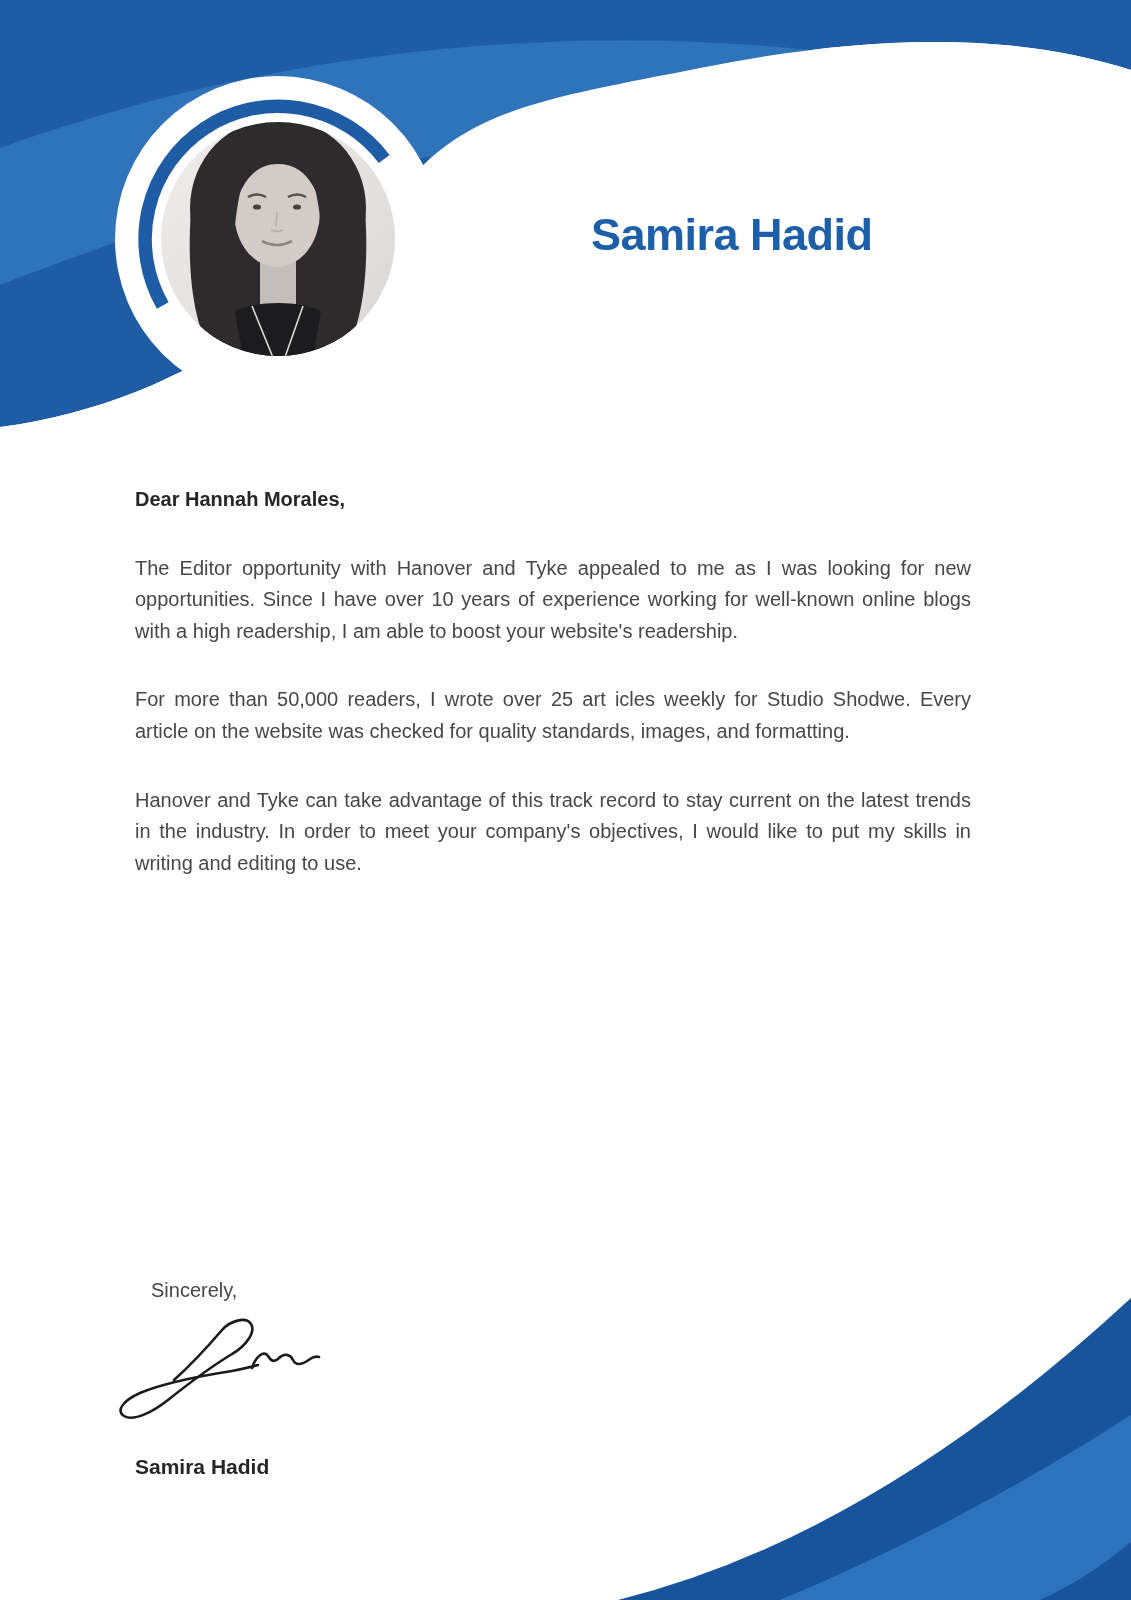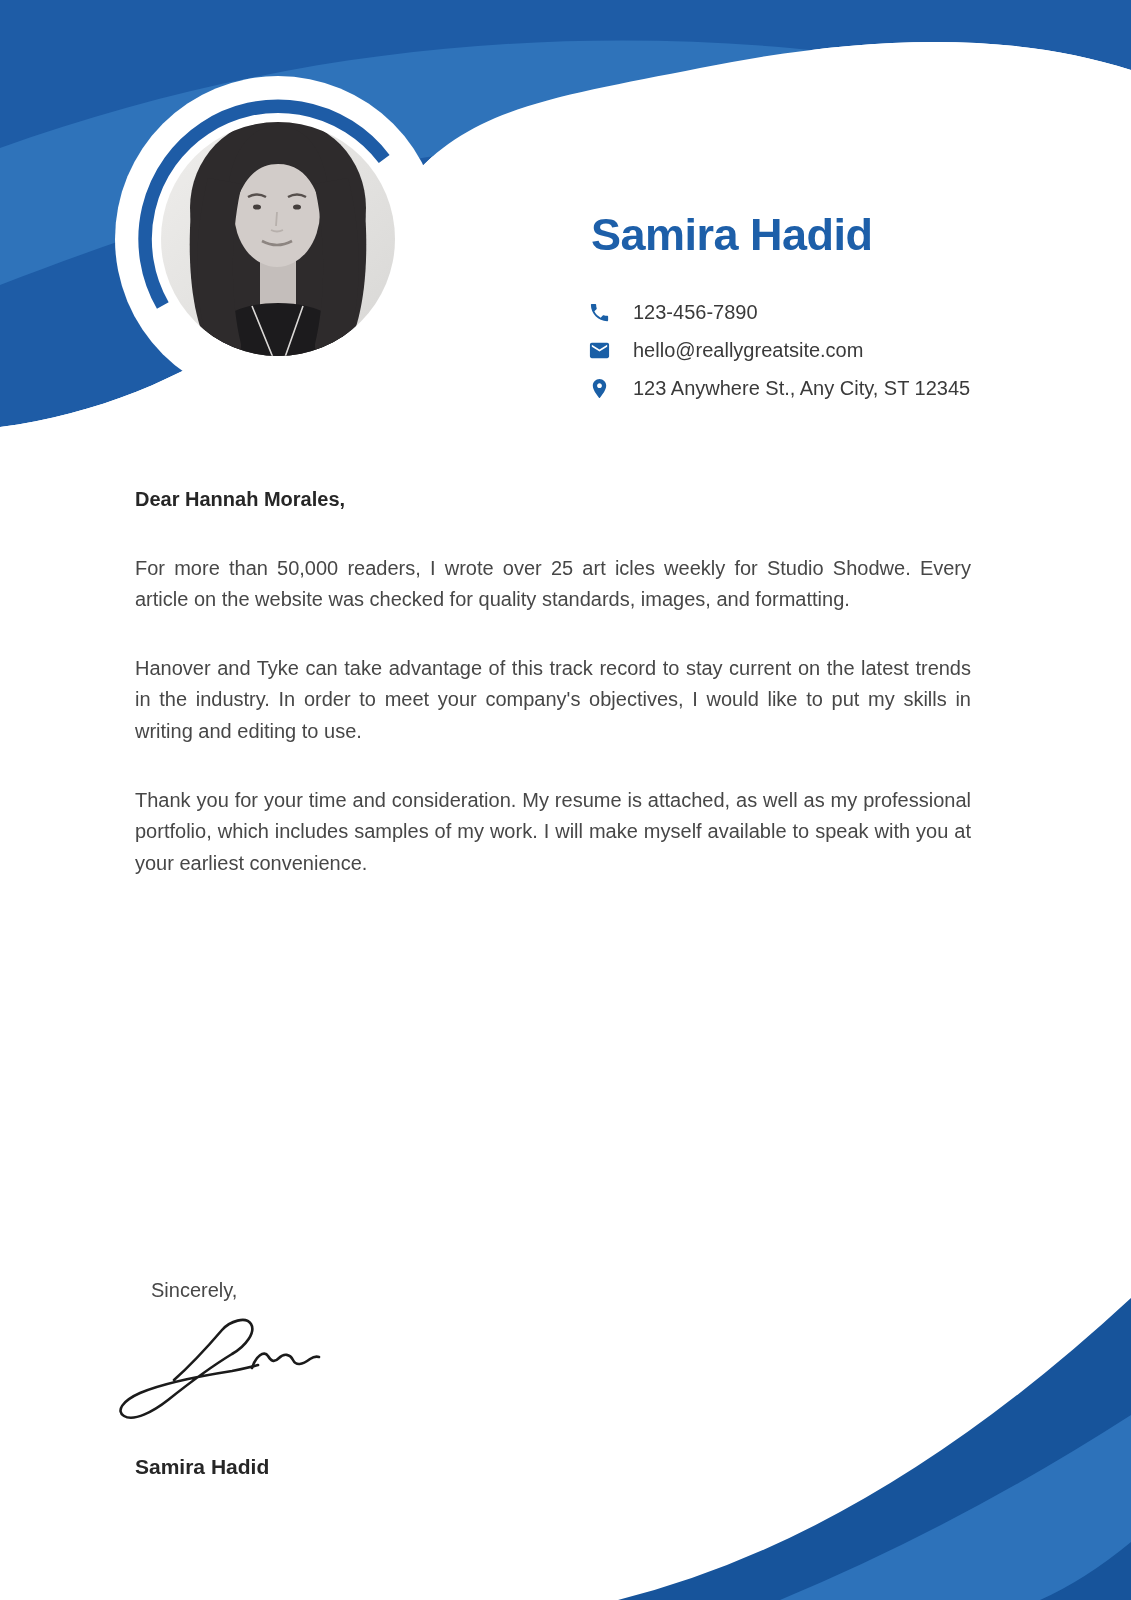--- a/index.html
+++ b/index.html
@@ -81,46 +81,26 @@
       <ellipse cx="257" cy="207" rx="4" ry="2.6" fill="#453F3D"></ellipse>
       <ellipse cx="297" cy="207" rx="4" ry="2.6" fill="#453F3D"></ellipse>
       <path d="M277,212 L276,226 M271,230 Q277,233 283,230" stroke="#B7B0AC" stroke-width="1.8" fill="none"></path>
       <path d="M262,241 Q277,249 292,241" stroke="#8D8581" stroke-width="2.6" fill="none"></path>
       <path d="M252,306 L274,360 M303,306 L284,360" stroke="#DAD8D6" stroke-width="1.6" fill="none"></path>
     </g>
   </svg>
 
   <h1 class="title">Samira Hadid</h1>
 
-  <div class="contact">
-    <div class="contact-row">
-      <svg width="23" height="23" viewBox="0 0 24 24">
-        <path fill="#1A5FA6" d="M6.62 10.79c1.44 2.83 3.76 5.14 6.59 6.59l2.2-2.2c.27-.27.67-.36 1.02-.24 1.12.37 2.33.57 3.57.57.55 0 1 .45 1 1V20c0 .55-.45 1-1 1-9.39 0-17-7.61-17-17 0-.55.45-1 1-1h3.5c.55 0 1 .45 1 1 0 1.25.2 2.45.57 3.57.11.35.03.74-.25 1.02l-2.2 2.2z"></path>
-      </svg>
-      <span class="val">123-456-7890</span>
-    </div>
-    <div class="contact-row">
-      <svg width="23" height="23" viewBox="0 0 24 24">
-        <path fill="#1A5FA6" d="M20 4H4c-1.1 0-1.99.9-1.99 2L2 18c0 1.1.9 2 2 2h16c1.1 0 2-.9 2-2V6c0-1.1-.9-2-2-2zm0 4l-8 5-8-5V6l8 5 8-5v2z"></path>
-      </svg>
-      <span class="val">hello@reallygreatsite.com</span>
-    </div>
-    <div class="contact-row">
-      <svg width="23" height="23" viewBox="0 0 24 24">
-        <path fill="#1A5FA6" d="M12 2C8.13 2 5 5.13 5 9c0 5.25 7 13 7 13s7-7.75 7-13c0-3.87-3.13-7-7-7zm0 9.5c-1.38 0-2.5-1.12-2.5-2.5s1.12-2.5 2.5-2.5 2.5 1.12 2.5 2.5-1.12 2.5-2.5 2.5z"></path>
-      </svg>
-      <span class="val">123 Anywhere St., Any City, ST 12345</span>
-    </div>
-  </div>
 
   <div class="letter">
     <p class="greeting">Dear Hannah Morales,</p>
+    <p>The Editor opportunity with Hanover and Tyke appealed to me as I was looking for new opportunities. Since I have over 10 years of experience working for well-known online blogs with a high readership, I am able to boost your website's readership.</p>
     <p>For more than 50,000 readers, I wrote over 25 art icles weekly for Studio Shodwe. Every article on the website was checked for quality standards, images, and formatting.</p>
     <p>Hanover and Tyke can take advantage of this track record to stay current on the latest trends in the industry. In order to meet your company's objectives, I would like to put my skills in writing and editing to use.</p>
-    <p>Thank you for your time and consideration. My resume is attached, as well as my professional portfolio, which includes samples of my work. I will make myself available to speak with you at your earliest convenience.</p>
   </div>
 
   <p class="closing">Sincerely,</p>
 
   <svg class="signature" width="212" height="112" viewBox="0 0 212 112">
     <g fill="none" stroke="#1B1B1B" stroke-width="2.6" stroke-linecap="round" stroke-linejoin="round">
       <path d="M60,64 C78,48 96,28 108,14 C116,5 132,0 137,8 C142,16 132,30 118,38 C100,49 74,68 54,84 C40,95 20,106 10,100 C2,95 8,85 26,77 C52,66 86,60 118,55 C128,53 138,51 144,49"></path>
       <path d="M138,52 C142,40 150,34 154,40 C157,45 160,47 165,42 C170,37 176,38 179,44 C182,50 188,49 196,43 C199,41 202,40 205,41"></path>
     </g>
   </svg>

